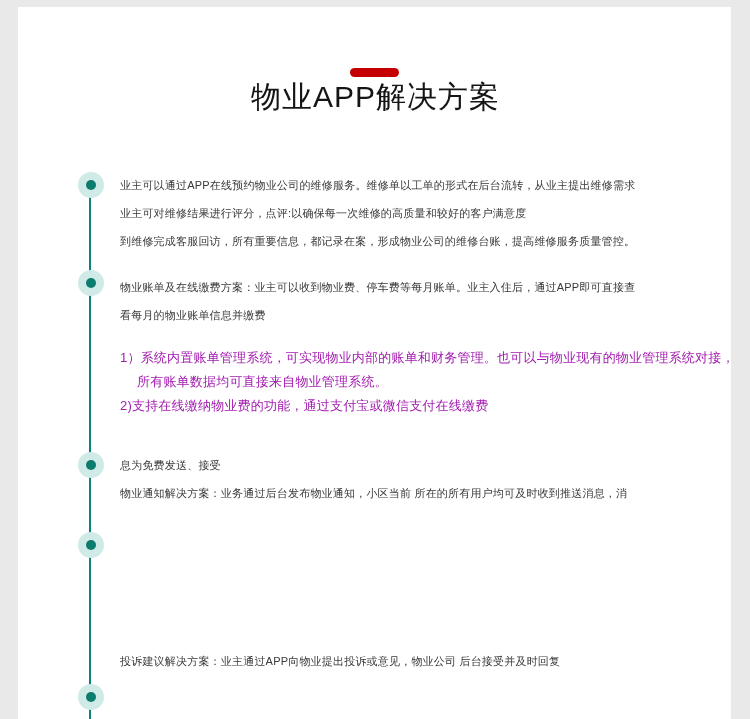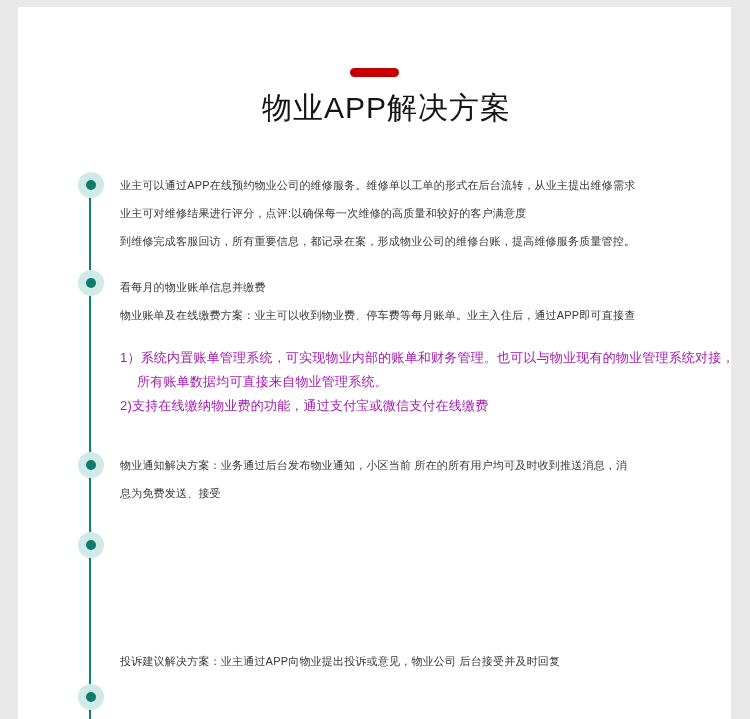--- a/index.html
+++ b/index.html
@@ -10,21 +10,21 @@
   }
   .page{
     position:absolute;left:18px;top:7px;width:713px;height:712px;
     background:#ffffff;
   }
   .accent-bar{
     position:absolute;top:61px;left:50%;margin-left:-25px;
     width:49px;height:9px;border-radius:5px;background:#c40000;
   }
   .title{
-    position:absolute;top:72px;left:0;width:100%;margin:12px;
+    position:absolute;top:72px;left:0;width:100%;margin:1px;
     text-align:center;font-size:30px;line-height:34px;font-weight:400;
     color:#151515;letter-spacing:1px;
   }
   .tline{
     position:absolute;left:71px;top:178px;width:2px;height:534px;
     background:#0a8478;
   }
   .dot{
     position:absolute;left:60px;width:26px;height:26px;border-radius:50%;
     background:#cfeae7;
@@ -69,33 +69,33 @@
       <span class="dot-inner"></span>
     </div>
 
   <div class="block main" style="top:164px">
     <div class="ln">业主可以通过APP在线预约物业公司的维修服务。维修单以工单的形式在后台流转，从业主提出维修需求</div>
     <div class="ln">业主可对维修结果进行评分，点评:以确保每一次维修的高质量和较好的客户满意度</div>
     <div class="ln">到维修完成客服回访，所有重要信息，都记录在案，形成物业公司的维修台账，提高维修服务质量管控。</div>
   </div>
 
   <div class="block main" style="top:266px">
+    <div class="ln">物业账单及在线缴费方案：业主可以收到物业费、停车费等每月账单。业主入住后，通过APP即可直接查</div>
     <div class="ln">看每月的物业账单信息并缴费</div>
-    <div class="ln">物业账单及在线缴费方案：业主可以收到物业费、停车费等每月账单。业主入住后，通过APP即可直接查</div>
   </div>
 
   <div class="block sub" style="top:339px">
     <div class="ln">1）系统内置账单管理系统，可实现物业内部的账单和财务管理。也可以与物业现有的物业管理系统对接，</div>
     <div class="ln indent">所有账单数据均可直接来自物业管理系统。</div>
     <div class="ln">2)支持在线缴纳物业费的功能，通过支付宝或微信支付在线缴费</div>
   </div>
 
   <div class="block main" style="top:444px">
+    <div class="ln">息为免费发送、接受</div>
     <div class="ln">物业通知解决方案：业务通过后台发布物业通知，小区当前 所在的所有用户均可及时收到推送消息，消</div>
-    <div class="ln">息为免费发送、接受</div>
   </div>
 
 
 
   <div class="block main" style="top:640px">
     <div class="ln">投诉建议解决方案：业主通过APP向物业提出投诉或意见，物业公司 后台接受并及时回复</div>
   </div>
 
 </div>
 

